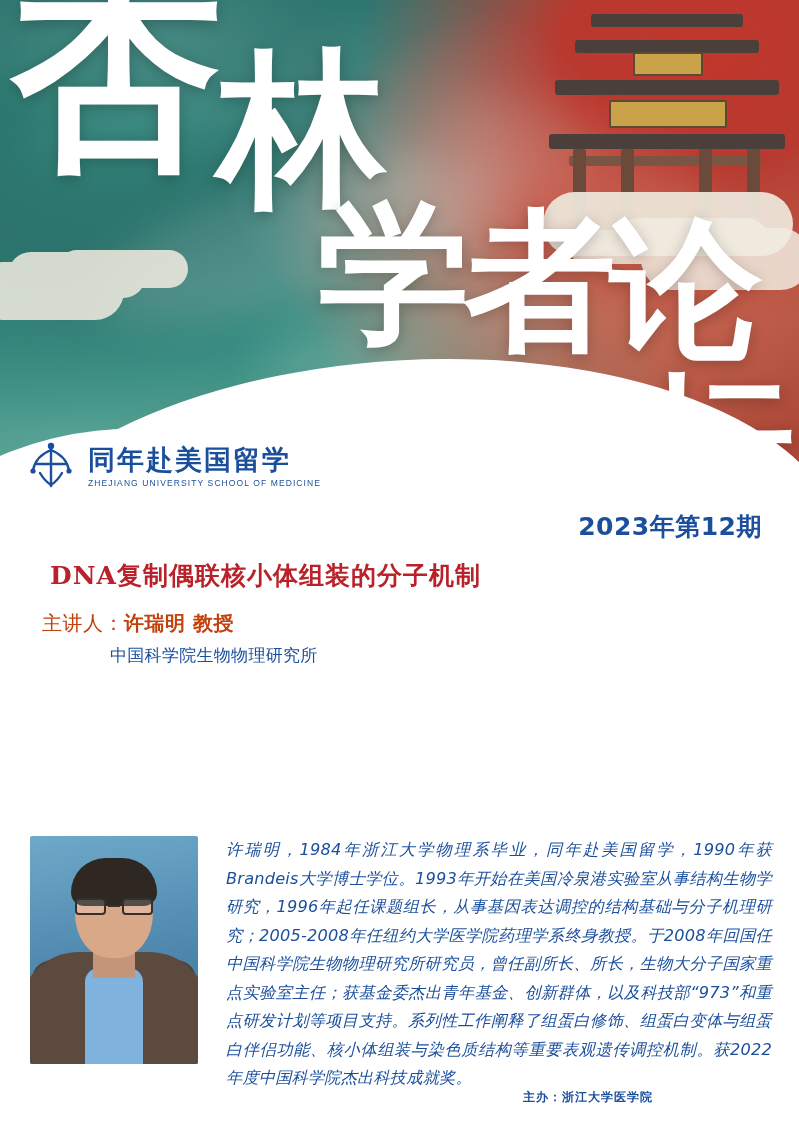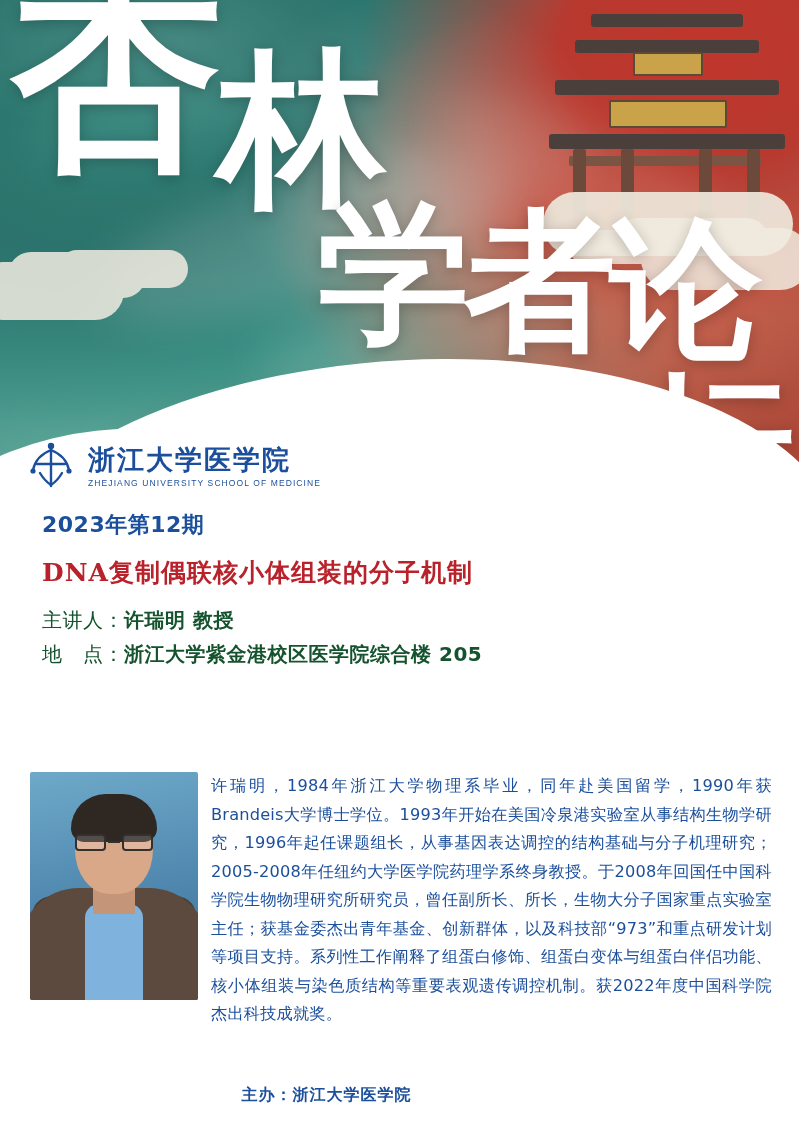--- a/index.html
+++ b/index.html
@@ -215,36 +215,38 @@
 
   
   .info {
     position: absolute;
     left: 42px;
     top: 510px;
     width: 720px;
   }
   .issue {
     color: #1b4f9c;
-    font-size: 22px;
+    font-size: 25px;
     font-weight: 700;
     font-family: "DejaVu Sans", sans-serif;
     margin-bottom: 16px;
     letter-spacing: .5px;
+    text-align: right;
   }
   .talk-title {
     color: #b9222a;
     font-size: 25px;
     font-weight: 700;
     font-family: "DejaVu Serif", "Liberation Serif", serif;
     letter-spacing: 1px;
     margin-bottom: 18px;
+    margin-left: 8px;
   }
   .row {
-    color: #14532d;
+    color: #c2410c;
     font-size: 20px;
     font-family: "DejaVu Sans", sans-serif;
     margin-bottom: 7px;
     letter-spacing: .5px;
   }
   .row .lab { font-weight: 400; }
   .row .val { font-weight: 700; }
   .affil {
     color: #1b4f9c;
     font-size: 17px;
@@ -253,24 +255,25 @@
     letter-spacing: .3px;
   }
   .row.time  { margin-top: 14px; }
   .row.place { margin-top: 6px; }
   .row.host  { margin-top: 12px; }
 
   
   .bio-wrap {
     position: absolute;
     left: 30px;
-    top: 772px;
+    top: 836px;
     width: 742px;
     display: flex;
-    gap: 13px;
+    gap: 28px;
+    font-style: italic;
   }
   .portrait {
     width: 168px;
     height: 228px;
     flex: 0 0 auto;
     border-radius: 2px;
     position: relative;
     overflow: hidden;
     background: linear-gradient(170deg, #6ea9c9 0%, #4e86ad 55%, #3d6f95 100%);
   }
@@ -352,23 +355,23 @@
     letter-spacing: .2px;
     flex: 1 1 auto;
   }
 
   
   .footer {
     position: absolute;
     left: 0;
     bottom: 22px;
     width: 653px;
-    text-align: center;
-    color: #1b4f9c;
-    font-size: 16px;
+    text-align: right;
+    color: #1b4f9c;
+    font-size: 12px;
     font-weight: 700;
     font-family: "DejaVu Sans", sans-serif;
     letter-spacing: 1px;
   }
 </style>
 </head>
 <body>
 
 <div class="poster">
 
@@ -419,36 +422,34 @@
           <path d="M13 24 L41 24"></path>
           <path d="M16 33 C20 40, 24 43, 27 45"></path>
           <path d="M38 33 C34 40, 30 43, 27 45"></path>
         </g>
         <circle cx="27" cy="6" r="3.2" fill="#1b4f9c"></circle>
         <circle cx="9" cy="31" r="2.6" fill="#1b4f9c"></circle>
         <circle cx="45" cy="31" r="2.6" fill="#1b4f9c"></circle>
       </svg>
     </div>
     <div>
-      <div class="logo-text-cn">浙江大学医学院</div>
+      <div class="logo-text-cn">同年赴美国留学</div>
       <div class="logo-text-en">ZHEJIANG UNIVERSITY SCHOOL OF MEDICINE</div>
     </div>
   </div>
 
   <div class="info">
     <div class="issue">2023年第12期</div>
     <div class="talk-title">DNA复制偶联核小体组装的分子机制</div>
 
     <div class="row">
       <span class="lab">主讲人：</span><span class="val">许瑞明 教授</span>
     </div>
-
-    <div class="row place">
-      <span class="lab">地　点：</span><span class="val">浙江大学紫金港校区医学院综合楼 205</span>
-    </div>
+    <div class="affil">中国科学院生物物理研究所</div>
+
   </div>
 
   <div class="bio-wrap">
     <div class="portrait">
       <div class="lapel-l"></div>
       <div class="lapel-r"></div>
       <div class="body"></div>
       <div class="shirt"></div>
       <div class="neck"></div>
       <div class="head"></div>

